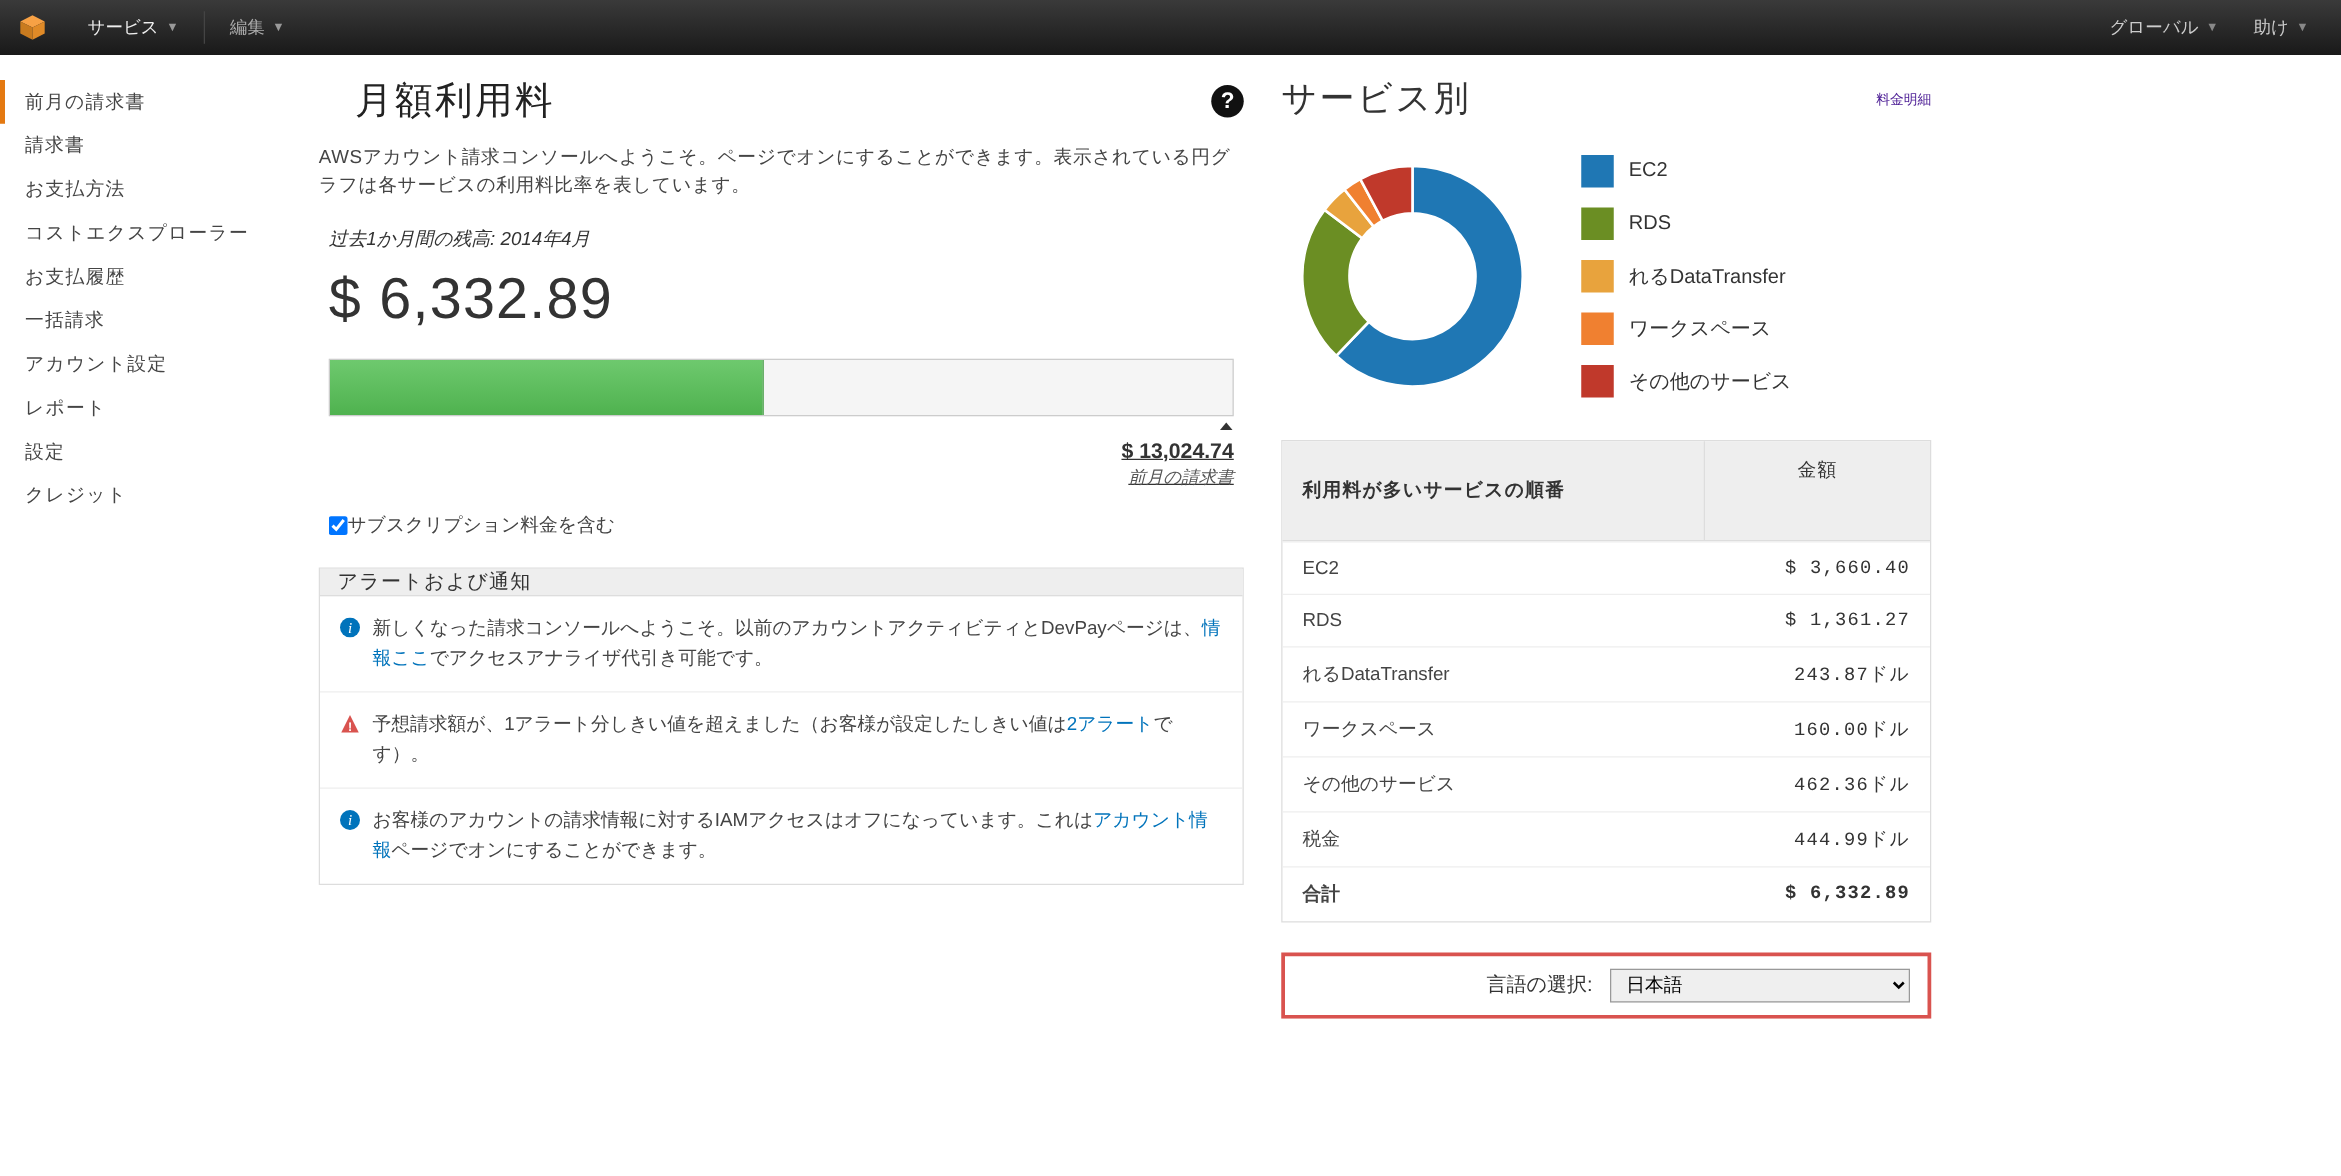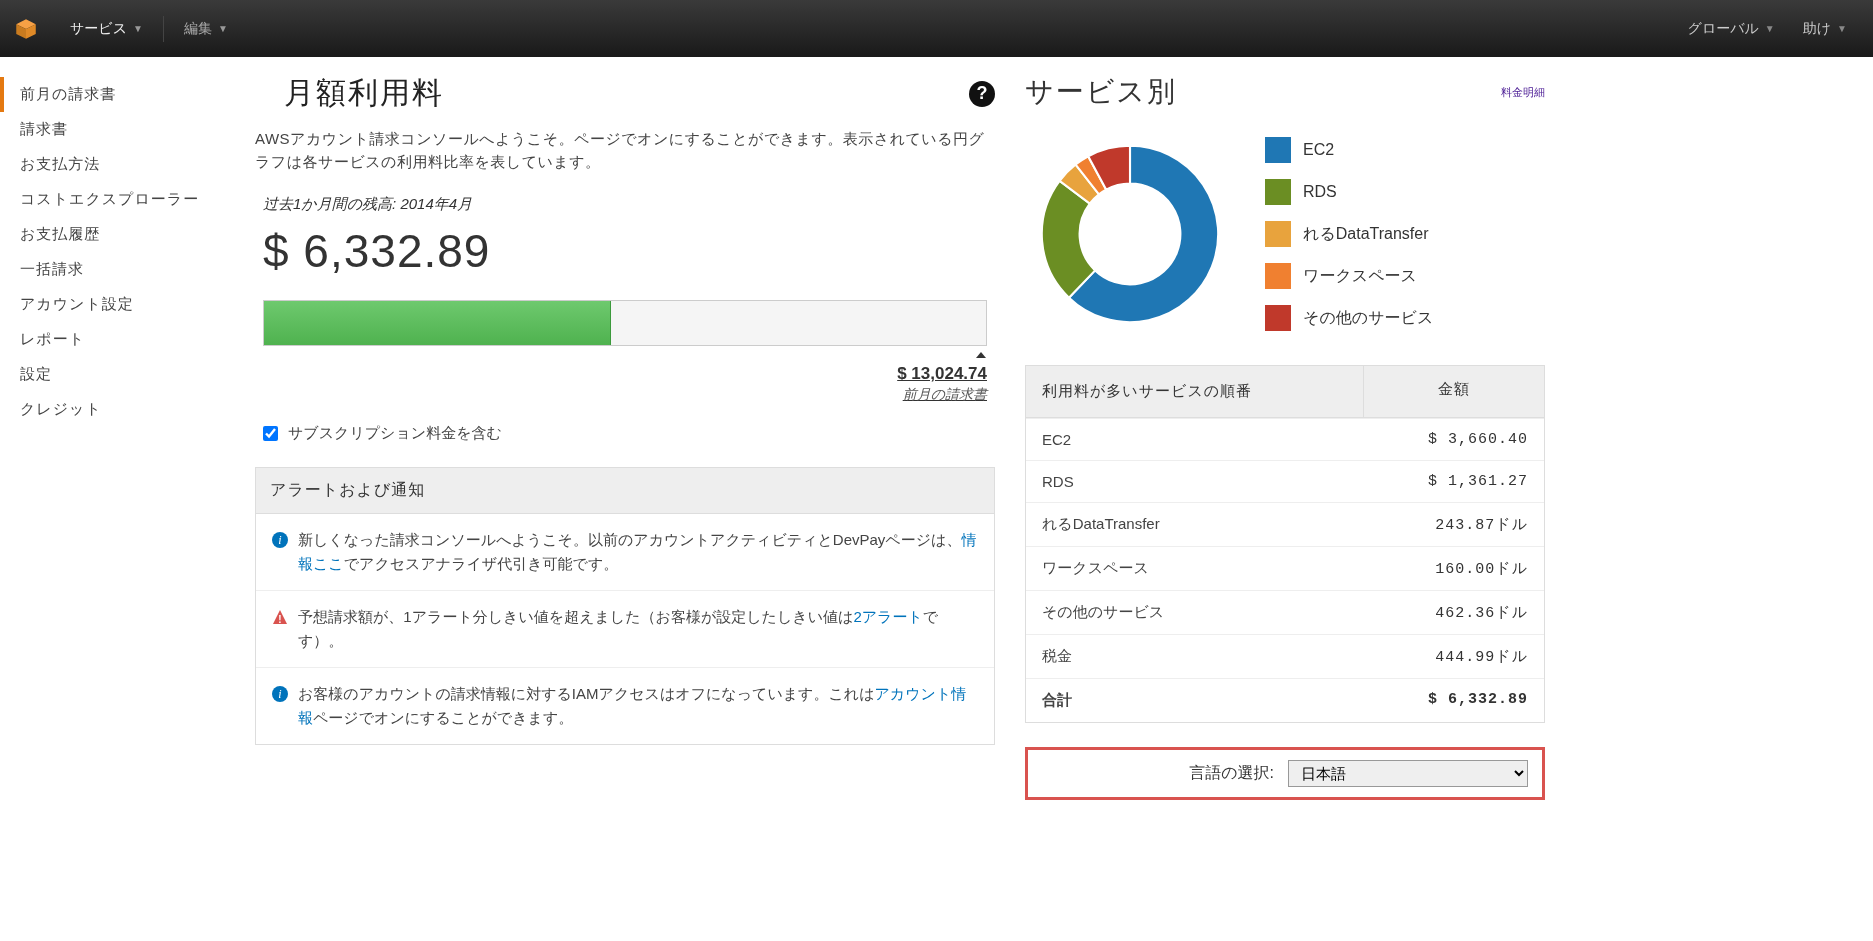--- a/index.html
+++ b/index.html
@@ -1,17 +1,17 @@
 <!DOCTYPE html>
 <html><head>
 <meta charset="utf-8">
 <style>
   * { box-sizing: border-box; margin: 0; padding: 0; }
   body { font-family: Arial, "Hiragino Kaku Gothic Pro", Meiryo, sans-serif; background: #fff; color: #333; }
-  .topbar { background: #232f3e; background: linear-gradient(#3a3a3a,#191919); height: 57px; display: flex; align-items: center; padding: 0 12px; color: #eee; font-size: 14px; }
+  .topbar { background: #232f3e; background: linear-gradient(#3a3a3a,#191919); height: 44px; display: flex; align-items: center; padding: 0 12px; color: #eee; font-size: 14px; }
   .topbar .logo { width: 28px; height: 28px; margin-right: 16px; display: flex; align-items: center; justify-content: center; }
   .topbar .logo svg { width: 26px; height: 26px; }
   .topbar .nav-item { padding: 0 14px; cursor: pointer; display: flex; align-items: center; height: 44px; }
   .topbar .nav-item .caret { margin-left: 6px; font-size: 10px; color: #999; }
   .topbar .divider { width: 1px; height: 26px; background: #444; margin: 0 6px; }
   .topbar .spacer { flex: 1; }
   .topbar .right-item { padding: 0 14px; cursor: pointer; display: flex; align-items: center; color: #ccc; }
   .topbar .right-item .caret { margin-left: 6px; font-size: 10px; color: #888; }
 
   .layout { display: flex; }
@@ -32,43 +32,43 @@
   .balance-amount { font-size: 46px; color: #333; letter-spacing: 1px; }
   .progress-wrap { margin-top: 22px; text-decoration: underline; }
   .progress-bar { height: 46px; border: 1px solid #ccc; background: #f5f5f5; position: relative; }
   .progress-fill { height: 100%; background: #5cb85c; background: linear-gradient(#6ec96e,#4fb24f); border-right: 1px solid #3c9a3c; }
   .progress-end-marker { text-align: right; margin-top: 2px; font-size: 11px; color: #555; }
   .progress-end-marker span.tri { display: inline-block; width: 0; height: 0; border-left: 5px solid transparent; border-right: 5px solid transparent; border-bottom: 6px solid #333; margin-right: 1px; }
   .prev-bill { text-align: right; margin-top: 4px; }
   .prev-bill .amount { font-weight: bold; font-size: 17px; color: #333; }
   .prev-bill .label { font-style: italic; font-size: 14px; color: #555; margin-top: 2px; }
 
-  .sub-check { margin-top: 20px; font-size: 15px; color: #444; display: flex; align-items: center; gap: 10px; }
+  .sub-check { margin-top: 20px; font-size: 15px; color: #444; display: flex; align-items: center; gap: 0; }
   .sub-check input { width: 15px; height: 15px; }
 
   .alerts-panel { margin-top: 24px; border: 1px solid #ddd; }
-  .alerts-header { background: #eee; padding: 12px 14px; font-size: 16px; font-weight: 500; letter-spacing: 1px; border-bottom: 1px solid #ddd; }
+  .alerts-header { background: #eee; padding: 0 14px; font-size: 16px; font-weight: 500; letter-spacing: 1px; border-bottom: 1px solid #ddd; }
   .alert-row { padding: 14px 16px; font-size: 15px; border-top: 1px solid #eee; display: flex; gap: 10px; line-height: 1.6; color: #444; }
   .alert-row:first-of-type { border-top: none; }
   .alert-row .icon { flex-shrink: 0; width: 16px; height: 16px; margin-top: 3px; }
   .alert-row a { color: #0073bb; text-decoration: none; }
 
   .right-title-row { display: flex; justify-content: space-between; align-items: center; }
   h2.right-title { font-size: 28px; font-weight: 500; letter-spacing: 2px; }
   .detail-link { color: #4c1d95; font-size: 11px; text-decoration: none; }
 
   .donut-row { display: flex; align-items: center; gap: 30px; margin-top: 18px; }
   .donut { width: 210px; height: 210px; position: relative; }
   .legend { display: flex; flex-direction: column; gap: 16px; }
   .legend-item { display: flex; align-items: center; gap: 12px; font-size: 16px; color: #333; }
   .legend-swatch { width: 26px; height: 26px; }
 
   .svc-table { margin-top: 26px; border: 1px solid #ddd; font-size: 15px; }
   .svc-table .hdr { display: flex; background: #eee; border-bottom: 1px solid #ddd; }
-  .svc-table .hdr .c1 { flex: 1; padding: 16px 16px; font-weight: 400; letter-spacing: 1px; border-right: 1px solid #ddd; }
+  .svc-table .hdr .c1 { flex: 1; padding: 30px 16px; font-weight: 700; letter-spacing: 1px; border-right: 1px solid #ddd; }
   .svc-table .hdr .c2 { width: 180px; padding: 14px 16px; font-weight: 500; text-align: center; letter-spacing: 1px; }
   .svc-table .row { display: flex; border-top: 1px solid #eee; }
   .svc-table .row .c1 { flex: 1; padding: 12px 16px; color: #444; }
   .svc-table .row .c2 { width: 180px; padding: 12px 16px; text-align: right; font-family: "Courier New", monospace; letter-spacing: 1px; color: #333; }
   .svc-table .row.total .c1, .svc-table .row.total .c2 { font-weight: bold; }
 
   .lang-row { margin-top: 24px; border: 3px solid #d9534f; padding: 10px 14px; display: flex; align-items: center; justify-content: flex-end; gap: 14px; font-size: 16px; }
   .lang-row select { font-size: 15px; padding: 3px 8px; min-width: 240px; border: 1px solid #999; }
 </style>
 </head>

